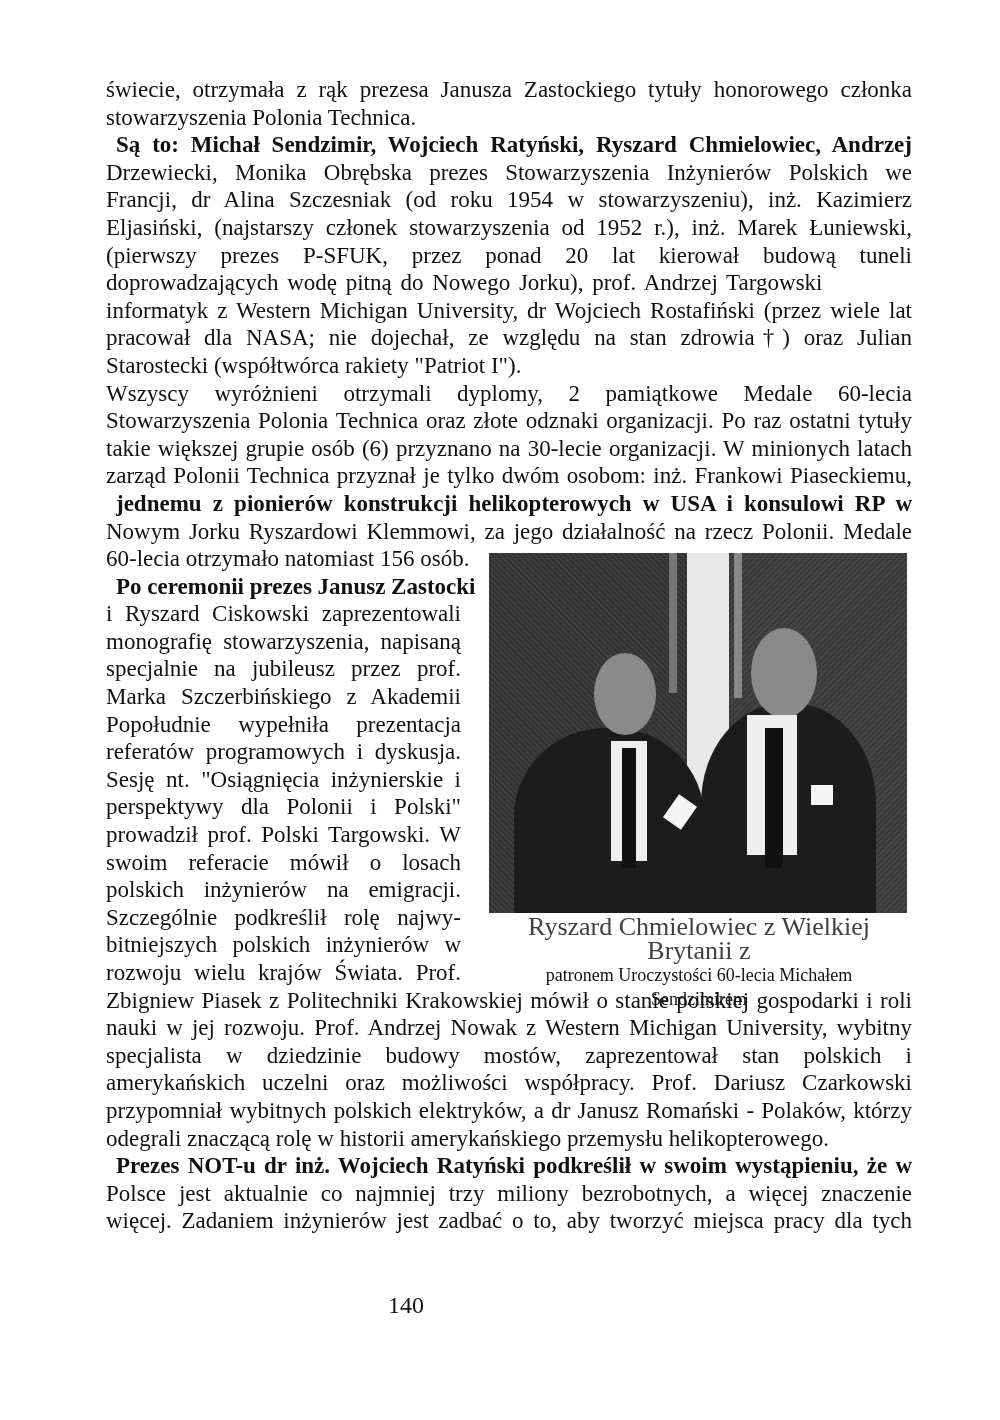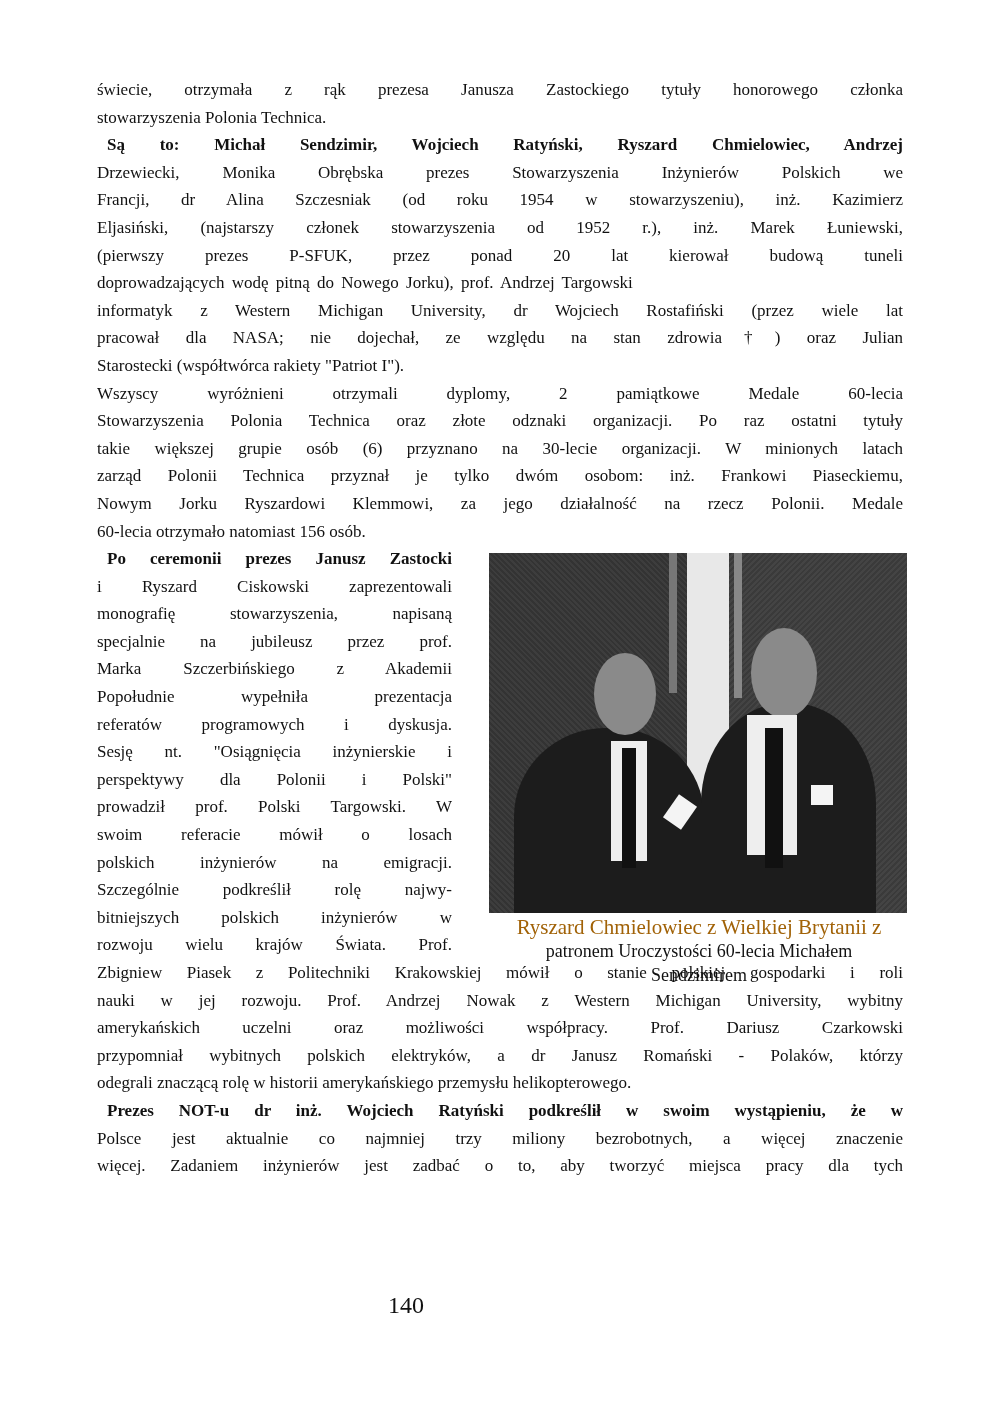--- a/index.html
+++ b/index.html
@@ -1,22 +1,22 @@
 <!DOCTYPE html>
 <html><head>
 <meta charset="utf-8">
 <style>
   html, body { margin: 0; padding: 0; background: #ffffff; }
   body {
     width: 1000px; height: 1420px; position: relative; overflow: hidden;
     font-family: "Liberation Serif", serif; color: #111;
   }
   .page {
-    position: absolute; left: 97px; top: 76px; width: 806px;
-    font-size: 17px; line-height: 27.6px;
+    position: absolute; left: 106px; top: 76px; width: 806px;
+    font-size: 23px; line-height: 27.6px;
   }
   .line {
     display: block; white-space: nowrap; text-align: justify;
     text-align-last: justify; height: 27.6px;
   }
   .line.last { text-align-last: left; }
   .line.ind { padding-left: 10px; font-weight: bold; }
   .col { width: 355px; }
   .photo {
     position: absolute; left: 489px; top: 553px; width: 418px; height: 360px;
@@ -31,21 +31,21 @@
   .photo .frame-r { position:absolute; left:245px; top:0; width:8px; height:145px; background:#888; }
   .photo .person { position:absolute; border-radius: 48% 48% 0 0; background:#1c1c1c; }
   .photo .head { position:absolute; border-radius:50%; background:#8a8a8a; }
   .photo .shirt { position:absolute; background:#eee; }
   .photo .tie { position:absolute; background:#111; }
   .photo .badge { position:absolute; background:#f4f4f4; }
   .caption {
     position: absolute; left: 484px; top: 915px; width: 430px;
     text-align: center; font-size: 18px; line-height: 24px;
   }
-  .caption .gray { color: #a16207; font-size: 21px; }
+  .caption .gray { color: #404040; font-size: 26px; }
   .pagenum {
     position: absolute; left: 0; width: 812px; top: 1292px;
     text-align: center; font-size: 24px;
   }
 </style>
 </head>
 <body>
 
 <div class="page">
   <span class="line">świecie, otrzymała z rąk prezesa Janusza Zastockiego tytuły honorowego członka</span>
@@ -56,20 +56,21 @@
   <span class="line">Eljasiński, (najstarszy członek stowarzyszenia  od 1952 r.), inż. Marek Łuniewski,</span>
   <span class="line">(pierwszy prezes P-SFUK, przez ponad 20 lat kierował budową tuneli</span>
   <span class="line" style="text-align-last:left;word-spacing:3px">doprowadzających wodę pitną do Nowego Jorku), prof. Andrzej Targowski</span>
   <span class="line">informatyk z Western Michigan University, dr Wojciech Rostafiński (przez wiele lat</span>
   <span class="line">pracował dla NASA; nie dojechał, ze względu na stan zdrowia†) oraz Julian</span>
   <span class="line last">Starostecki (współtwórca rakiety "Patriot I").</span>
   <span class="line">Wszyscy wyróżnieni otrzymali dyplomy, 2 pamiątkowe Medale 60-lecia</span>
   <span class="line">Stowarzyszenia Polonia Technica oraz złote odznaki organizacji. Po raz ostatni tytuły</span>
   <span class="line">takie większej grupie osób (6) przyznano na 30-lecie organizacji. W minionych latach</span>
   <span class="line">zarząd Polonii Technica przyznał je tylko dwóm osobom: inż. Frankowi Piaseckiemu,</span>
+  <span class="line ind">jednemu z pionierów konstrukcji helikopterowych w USA i konsulowi RP w</span>
   <span class="line">Nowym Jorku Ryszardowi Klemmowi, za jego działalność na rzecz Polonii. Medale</span>
   <span class="line last">60-lecia otrzymało natomiast 156 osób.</span>
 
   <div class="col">
     <span class="line ind">Po ceremonii prezes Janusz Zastocki</span>
     <span class="line">i Ryszard Ciskowski zaprezentowali</span>
     <span class="line">monografię stowarzyszenia, napisaną</span>
     <span class="line">specjalnie na jubileusz przez prof.</span>
     <span class="line">Marka Szczerbińskiego z Akademii</span>
     <span class="line">Popołudnie wypełniła prezentacja</span>
@@ -79,20 +80,21 @@
     <span class="line">prowadził prof. Polski Targowski. W</span>
     <span class="line">swoim referacie mówił o losach</span>
     <span class="line">polskich inżynierów na emigracji.</span>
     <span class="line">Szczególnie podkreślił rolę najwy-</span>
     <span class="line">bitniejszych polskich inżynierów w</span>
     <span class="line">rozwoju wielu krajów Świata. Prof.</span>
   </div>
 
   <span class="line">Zbigniew Piasek z Politechniki Krakowskiej mówił o stanie polskiej gospodarki i roli</span>
   <span class="line">nauki w jej rozwoju. Prof. Andrzej Nowak z Western Michigan University, wybitny</span>
+  <span class="line">specjalista w dziedzinie budowy mostów, zaprezentował stan polskich i</span>
   <span class="line">amerykańskich uczelni oraz możliwości współpracy. Prof. Dariusz Czarkowski</span>
   <span class="line">przypomniał wybitnych polskich elektryków, a dr Janusz Romański - Polaków, którzy</span>
   <span class="line last">odegrali znaczącą rolę w historii amerykańskiego przemysłu helikopterowego.</span>
   <span class="line ind">Prezes NOT-u dr inż. Wojciech Ratyński podkreślił w swoim wystąpieniu, że w</span>
   <span class="line">Polsce jest aktualnie co najmniej trzy miliony bezrobotnych, a więcej znaczenie</span>
   <span class="line">więcej. Zadaniem inżynierów jest zadbać o to, aby tworzyć miejsca pracy dla tych</span>
 </div>
 
 <div class="photo">
   <div class="bg-l"></div>

